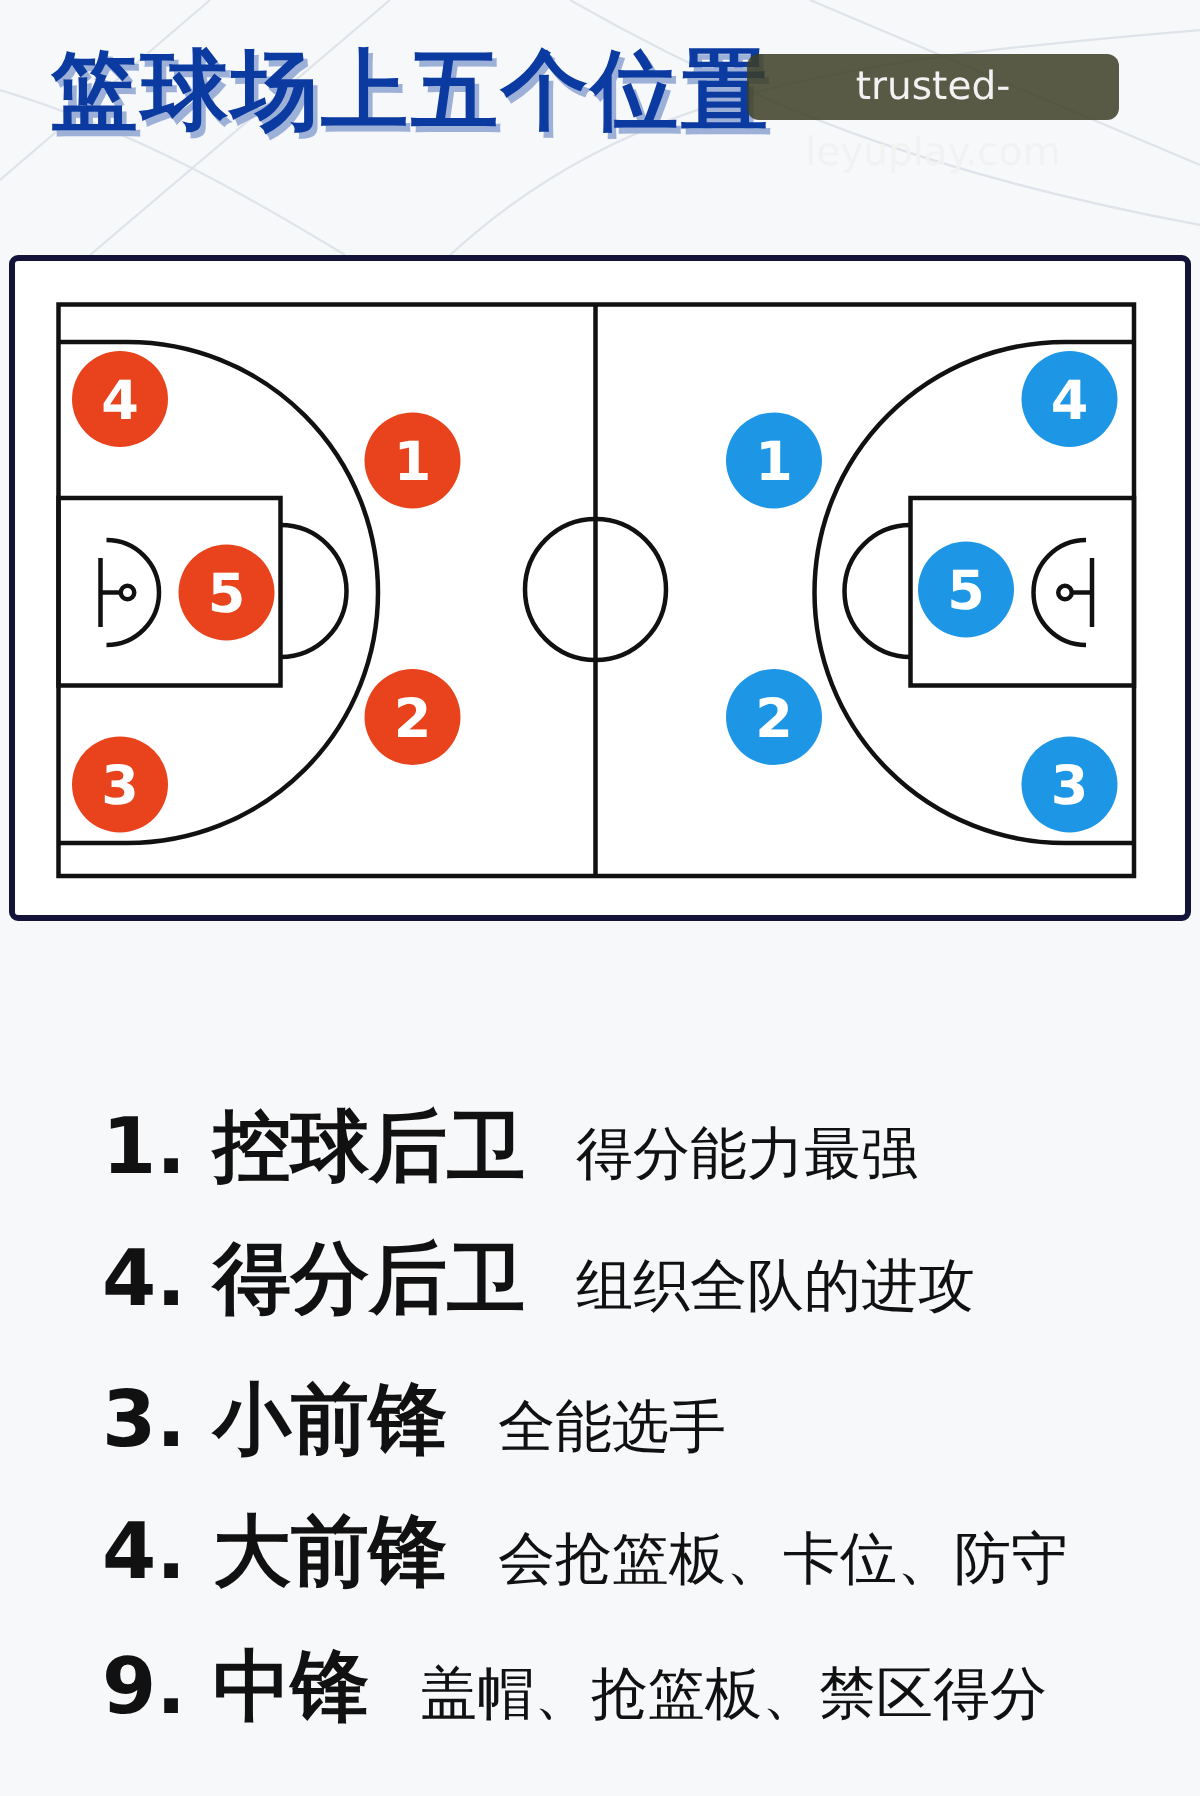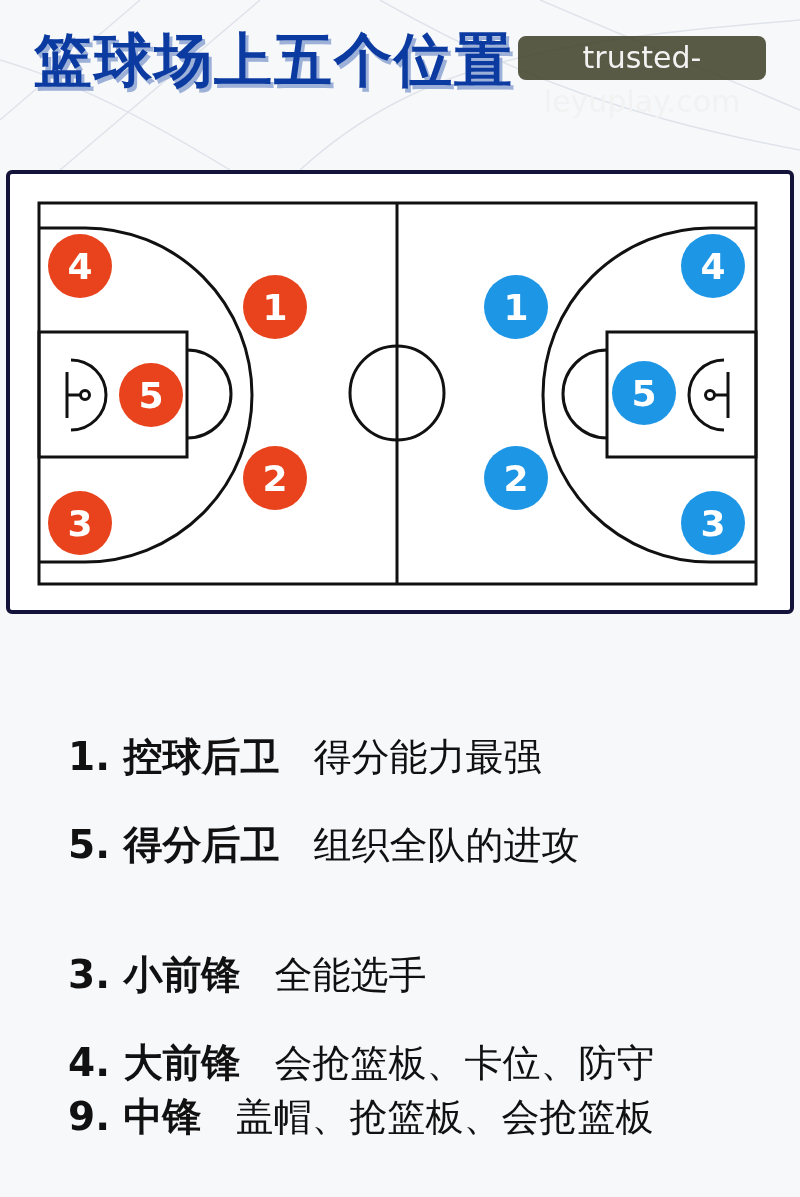--- a/index.html
+++ b/index.html
@@ -1,23 +1,23 @@
 <!DOCTYPE html>
 <html><head>
 <meta charset="utf-8">
 <style>
   html,body{margin:0;padding:0;}
   body{width:800px;height:1197px;background:#f7f8fa;position:relative;overflow:hidden;font-family:"DejaVu Sans",sans-serif;}
   .bg-lines{position:absolute;left:0;top:0;width:800px;height:170px;}
   .title{position:absolute;left:34px;top:22px;font-size:58px;font-weight:bold;color:#0b3aa0;letter-spacing:2px;text-shadow:3px 4px 0 #9db0d8;font-family:"DejaVu Sans",sans-serif;white-space:nowrap;}
-  .watermark{position:absolute;left:518px;top:36px;width:248px;height:44px;background:rgba(60,62,36,0.85);border-radius:8px;color:#f2f2f2;font-size:30px;line-height:44px;text-align:center;font-family:"DejaVu Sans",sans-serif;}
+  .watermark{position:absolute;left:498px;top:36px;width:248px;height:44px;background:rgba(60,62,36,0.85);border-radius:8px;color:#f2f2f2;font-size:26px;line-height:44px;text-align:center;font-family:"DejaVu Sans",sans-serif;}
   .court{position:absolute;left:0;top:0;}
   .legend{position:absolute;left:68px;top:730px;}
   .row{position:absolute;left:0;height:60px;white-space:nowrap;color:#111;}
-  .row .pos{font-weight:bold;font-size:39px;font-family:"DejaVu Sans",sans-serif;display:inline-block;}
+  .row .pos{font-weight:bold;font-size:52px;font-family:"DejaVu Sans",sans-serif;display:inline-block;}
   .row .desc{font-size:38px;font-family:"DejaVu Sans",sans-serif;display:inline-block;margin-left:34px;}
 </style>
 </head>
 <body>
 
 <svg class="bg-lines" width="800" height="170" viewBox="0 0 800 170">
   <g stroke="#dfe3ea" stroke-width="1.5" fill="none">
     <path d="M0 120 L140 0"></path>
     <path d="M60 170 L260 0"></path>
     <path d="M300 170 C420 60 560 40 800 20"></path>
@@ -107,24 +107,24 @@
         <text x="713" y="536" fill="#fff">3</text>
       </g>
   </g>
 </svg>
 
 <div class="legend">
   <div class="row" style="top:0px;">
     <span class="pos">1. 控球后卫</span><span class="desc">得分能力最强</span>
   </div>
   <div class="row" style="top:88px;">
-    <span class="pos">5. 得分后卫</span><span class="desc">组织全队的进攻</span>
+    <span class="pos">4. 得分后卫</span><span class="desc">组织全队的进攻</span>
   </div>
-  <div class="row" style="top:182px;margin-top:36px;">
+  <div class="row" style="top:182px;">
     <span class="pos">3. 小前锋</span><span class="desc">全能选手</span>
   </div>
-  <div class="row" style="top:270px;margin-top:36px;">
+  <div class="row" style="top:270px;">
     <span class="pos">4. 大前锋</span><span class="desc">会抢篮板、卡位、防守</span>
   </div>
   <div class="row" style="top:360px;">
-    <span class="pos">9. 中锋</span><span class="desc">盖帽、抢篮板、会抢篮板</span>
+    <span class="pos">9. 中锋</span><span class="desc">盖帽、抢篮板、禁区得分</span>
   </div>
 </div>
 
 </body></html>

